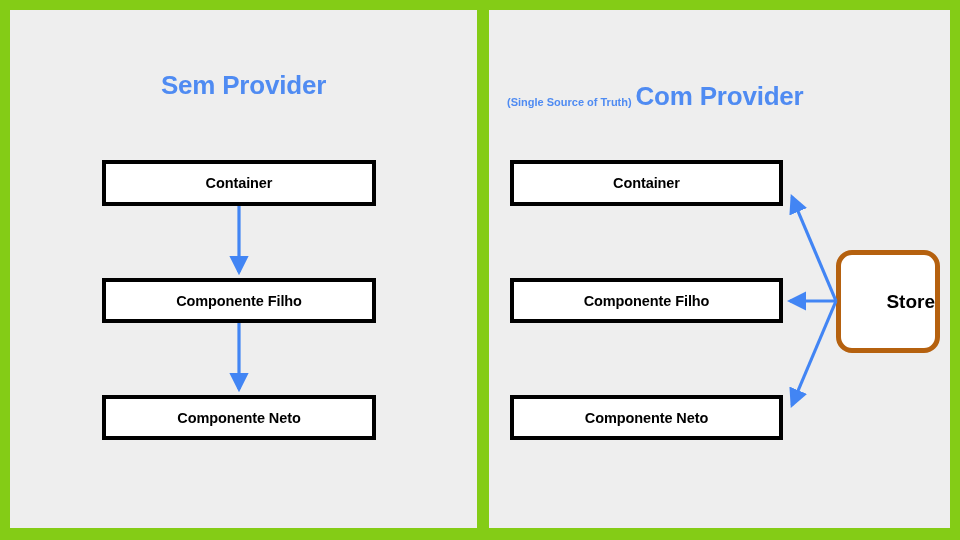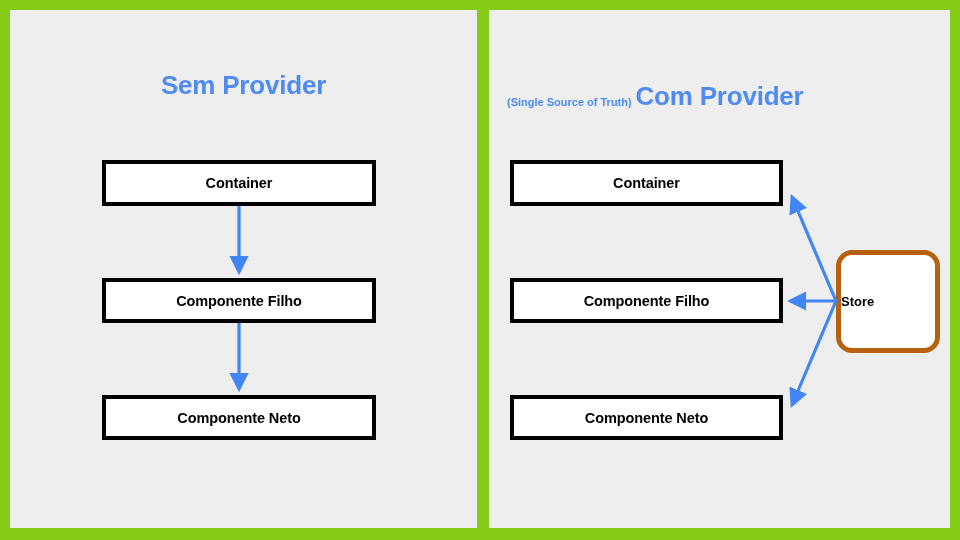--- a/index.html
+++ b/index.html
@@ -62,24 +62,24 @@
   }
 
   .store-box {
     position: absolute;
     box-sizing: border-box;
     background: #ffffff;
     border: 5px solid #b5610f;
     border-radius: 16px;
     display: flex;
     align-items: center;
-    justify-content: flex-start;
+    justify-content: flex-end;
     color: #000000;
     font-weight: bold;
-    font-size: 13px;
+    font-size: 19px;
   }
 
   svg.arrow-layer {
     position: absolute;
     left: 0;
     top: 0;
     width: 960px;
     height: 540px;
     pointer-events: none;
   }

